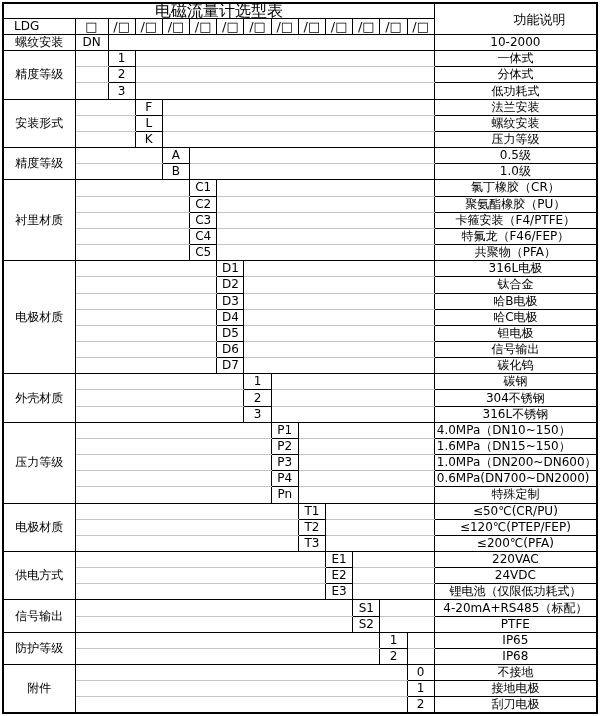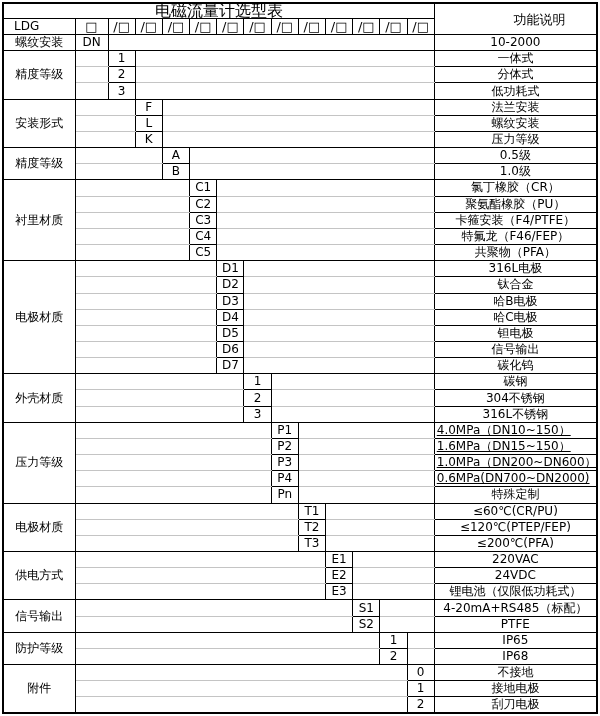--- a/index.html
+++ b/index.html
@@ -44,21 +44,20 @@
   td.code-slot, td.code-first {
     font-size: 13px;
   }
   tr.data-row { height: 16.17px; }
   td.label { }
   td.code { }
   td.desc { }
   td.desc.left {
     text-align: left;
     padding-left: 2px;
-    text-decoration: underline;
   }
   td.spacer {
     border-left: 1px solid #000;
     border-right: 1px solid #000;
     border-top: 1px solid #c4c4c4;
     border-bottom: 1px solid #c4c4c4;
   }
   td.spacer.sec-first { border-top: 1px solid #000; }
   td.spacer.sec-last { border-bottom: 1px solid #000; }
 </style>
@@ -285,21 +284,21 @@
         <td class="spacer sec-last" colspan="7"></td>
         <td class="code">Pn</td>
         <td class="spacer sec-last" colspan="5"></td>
         <td class="desc">特殊定制</td>
       </tr>
       <tr class="data-row">
         <td class="label" rowspan="3">电极材质</td>
         <td class="spacer sec-first" colspan="8"></td>
         <td class="code">T1</td>
         <td class="spacer sec-first" colspan="4"></td>
-        <td class="desc">≤60℃(CR/PU)</td>
+        <td class="desc">≤50℃(CR/PU)</td>
       </tr>
       <tr class="data-row">
         <td class="spacer" colspan="8"></td>
         <td class="code">T2</td>
         <td class="spacer" colspan="4"></td>
         <td class="desc">≤120℃(PTEP/FEP)</td>
       </tr>
       <tr class="data-row">
         <td class="spacer sec-last" colspan="8"></td>
         <td class="code">T3</td>

